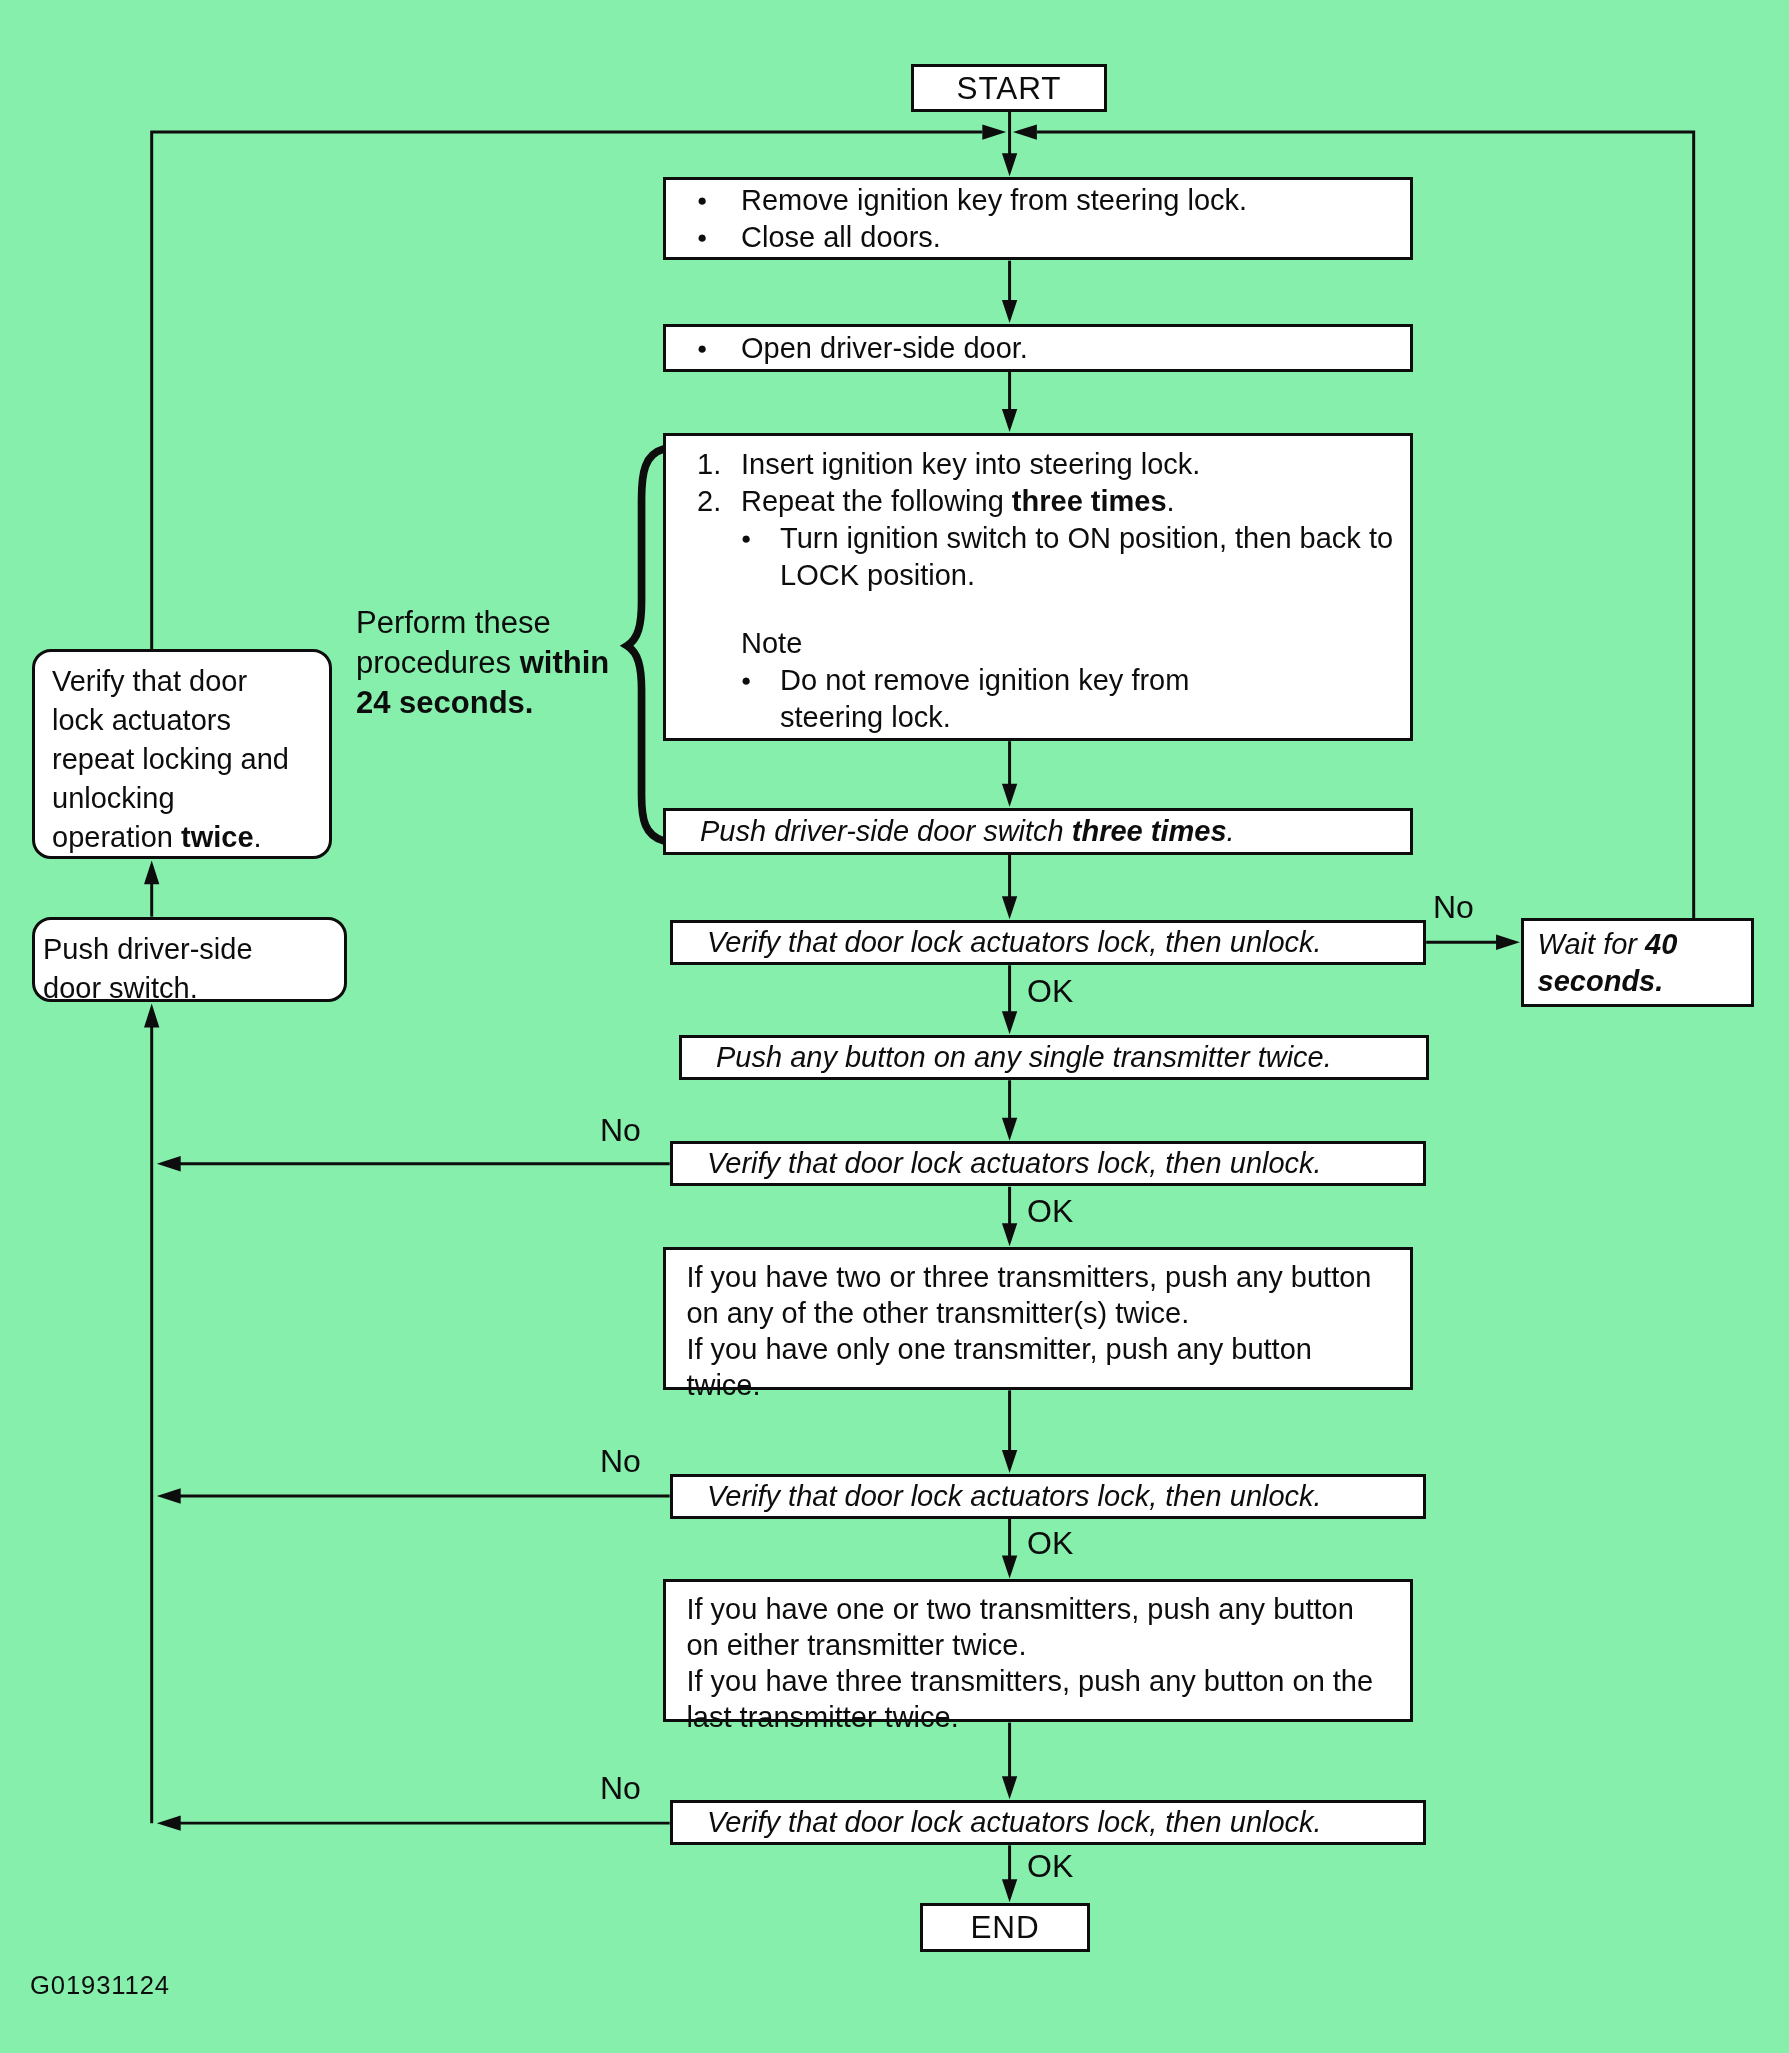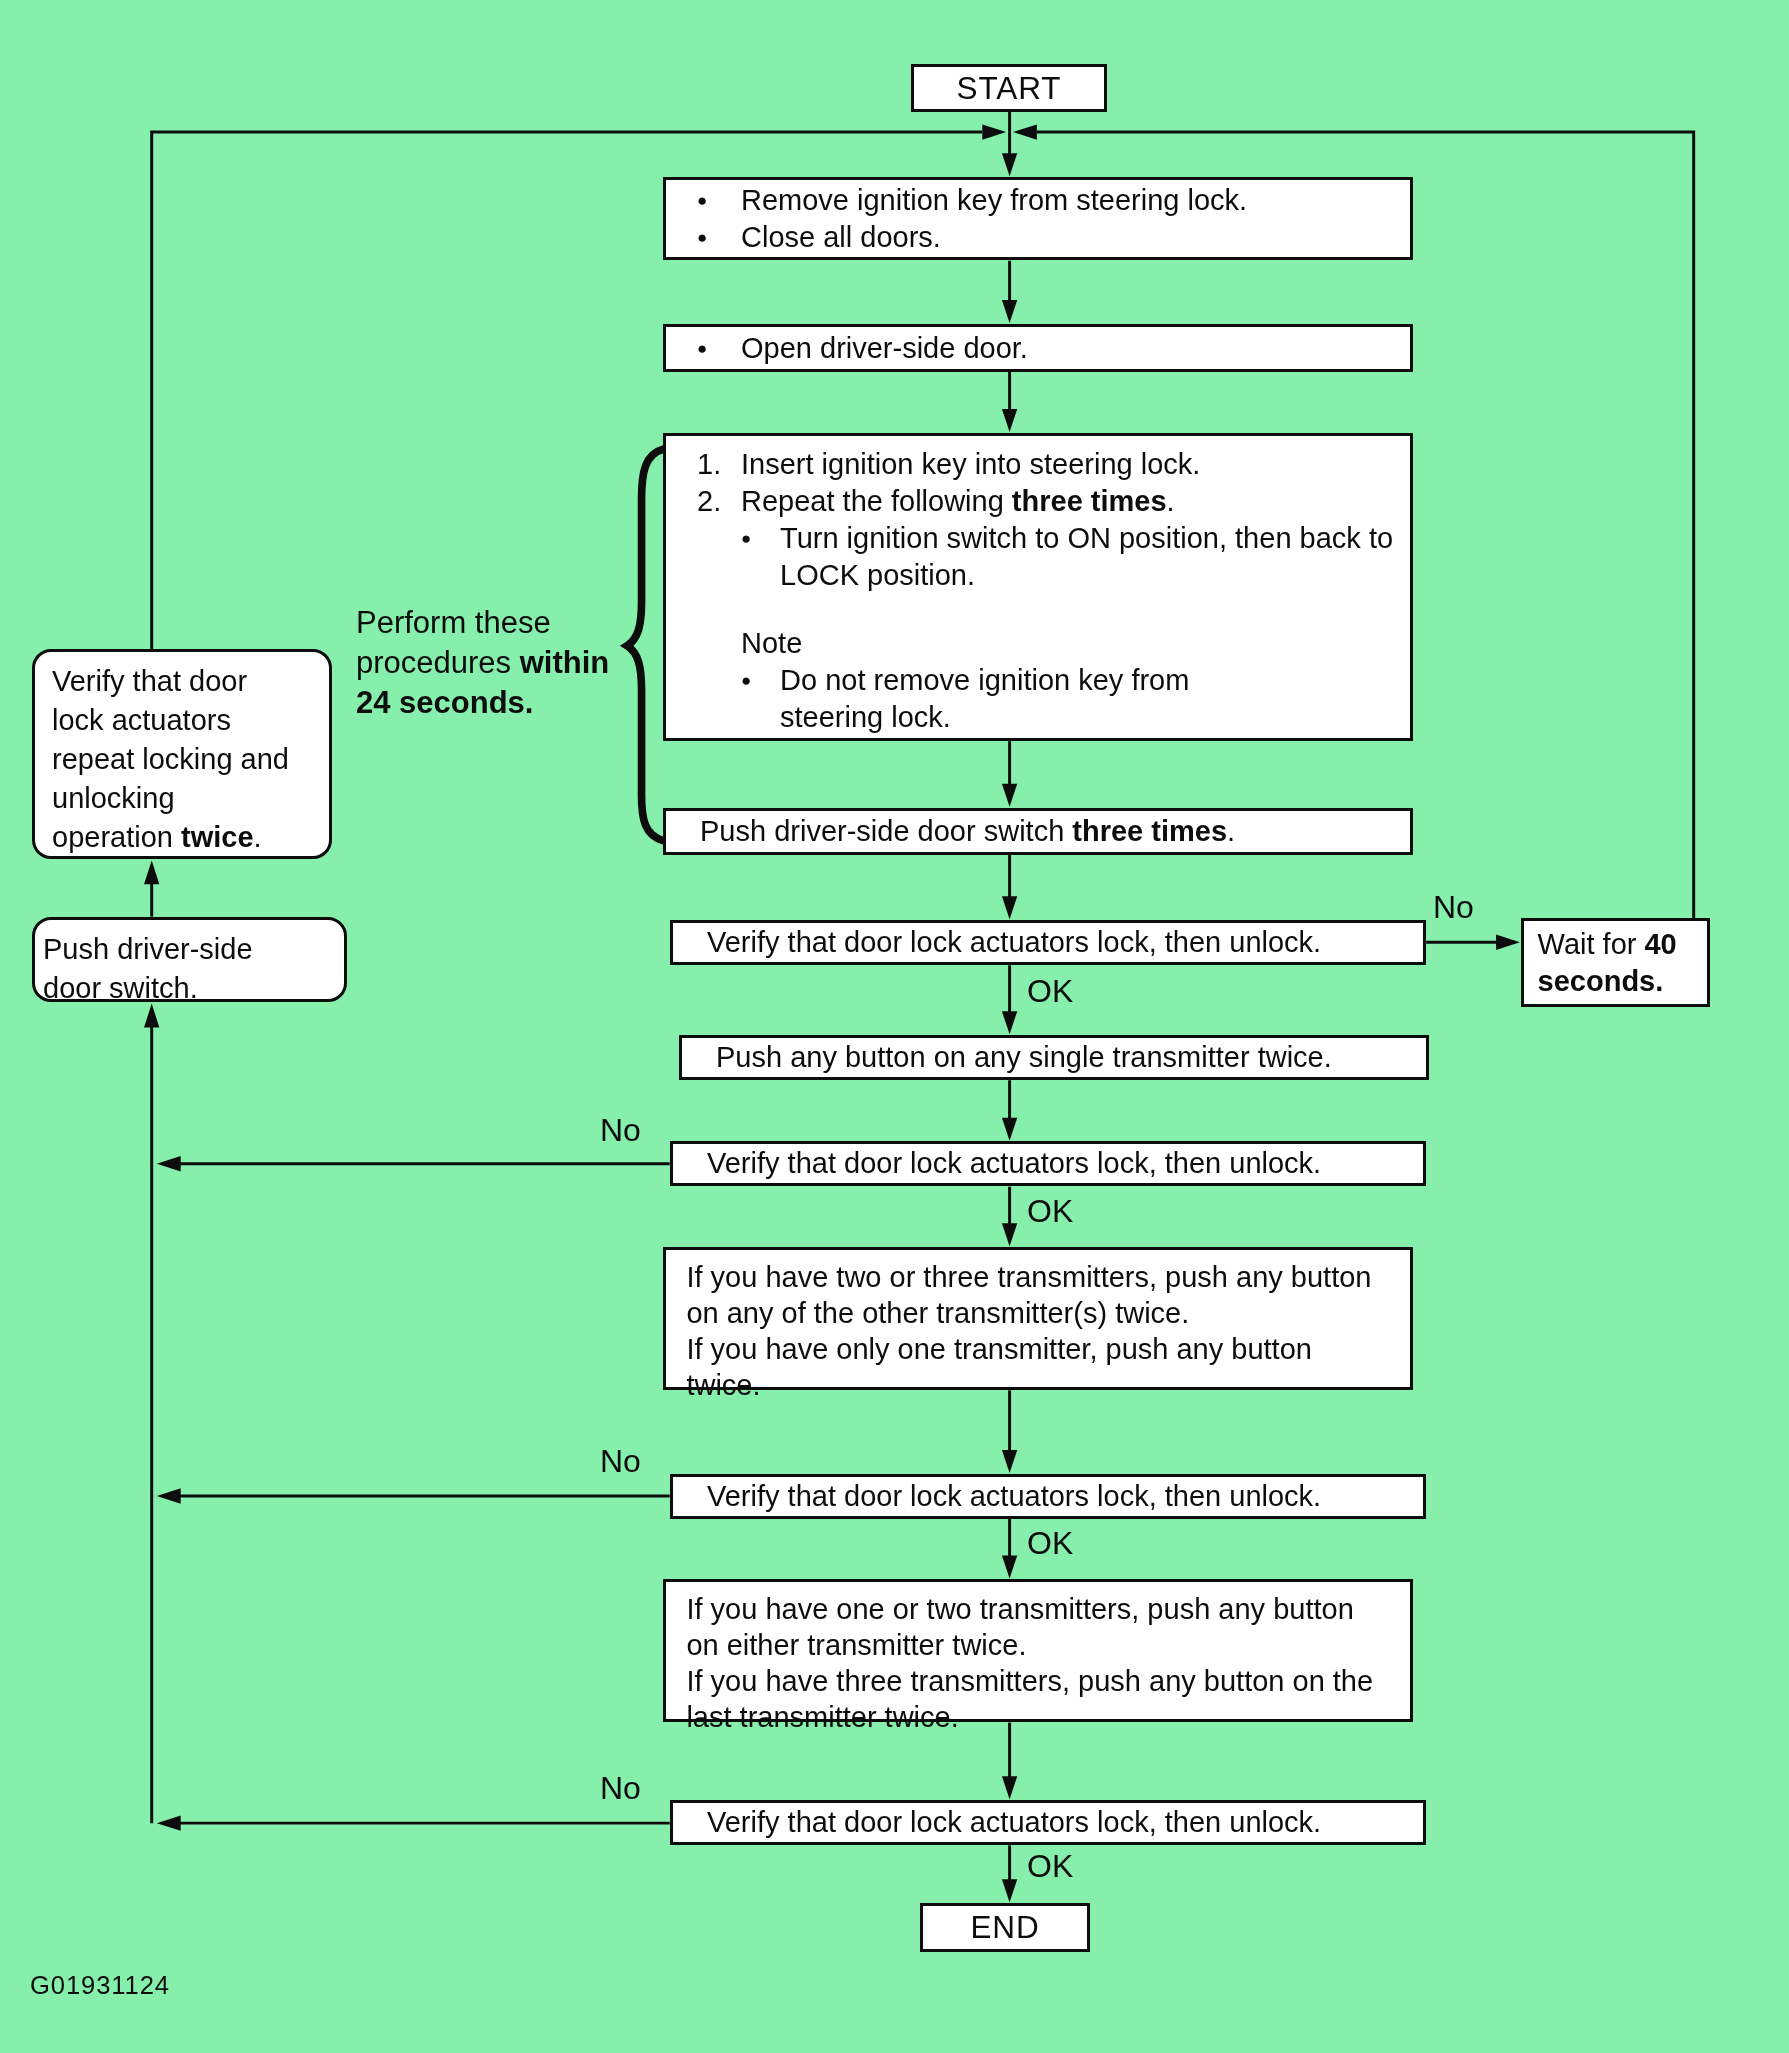--- a/index.html
+++ b/index.html
@@ -5,21 +5,21 @@
   html,body{margin:0;padding:0;background:#ffffff;}
   .canvas{position:relative;width:1790px;height:2054px;background:#86efac;
           font-family:"Liberation Sans",sans-serif;color:#0d0d0d;overflow:hidden;}
   svg.conn{position:absolute;left:0;top:0;z-index:1;}
   svg.conn line, svg.conn polyline, svg.conn path{stroke:#0d0d0d;stroke-width:3.5;fill:none;}
   svg.conn polygon{fill:#0d0d0d;stroke:none;}
   svg.conn path.brace{stroke-width:9;stroke-linecap:round;}
   .box{position:absolute;background:#ffffff;border:3.4px solid #0d0d0d;box-sizing:border-box;
        font-size:29px;line-height:37px;z-index:2;}
   .terminal{display:flex;align-items:center;justify-content:center;font-size:31.5px;letter-spacing:0.9px;}
-  .single{display:flex;align-items:center;padding-left:34px;}
+  .single{display:flex;align-items:center;padding-left:34px;font-style:italic;}
   .rows{padding:4.3px 15.3px 4.3px 31px;display:flex;flex-direction:column;justify-content:center;}
   .rows.top{justify-content:flex-start;padding-top:10.2px;}
   .row{display:flex;}
   .mk{flex:0 0 44px;}
   .mk-dot{font-size:17px;}
   .ind{margin-left:44px;}
   .ind .mk{flex:0 0 39px;}
   .gap{margin-top:31px;}
   .narrow{max-width:477px;}
   .para{padding:8.5px 17px 8.5px 20.4px;}
@@ -143,21 +143,21 @@
   </div>
 
   <div class="box single" style="left:663px;top:808px;width:750px;height:47px;">
     <span><span>Push driver-side door switch </span><span class="b">three times</span><span>.</span></span>
   </div>
 
   <div class="box single" style="left:670px;top:920px;width:756px;height:45px;">
     <span>Verify that door lock actuators lock, then unlock.</span>
   </div>
 
-  <div class="box" style="left:1521px;top:918px;width:189px;height:89px;padding:5.1px 13.6px;">
+  <div class="box" style="left:1521px;top:918px;width:233px;height:89px;padding:5.1px 13.6px;font-style:italic;">
     <span><span>Wait for </span><span class="b">40 seconds.</span></span>
   </div>
 
   <div class="box single" style="left:663px;top:1035px;width:750px;height:45px;margin-left:16px;">
     <span>Push any button on any single transmitter twice.</span>
   </div>
 
   <div class="box single" style="left:670px;top:1141px;width:756px;height:45px;">
     <span>Verify that door lock actuators lock, then unlock.</span>
   </div>

